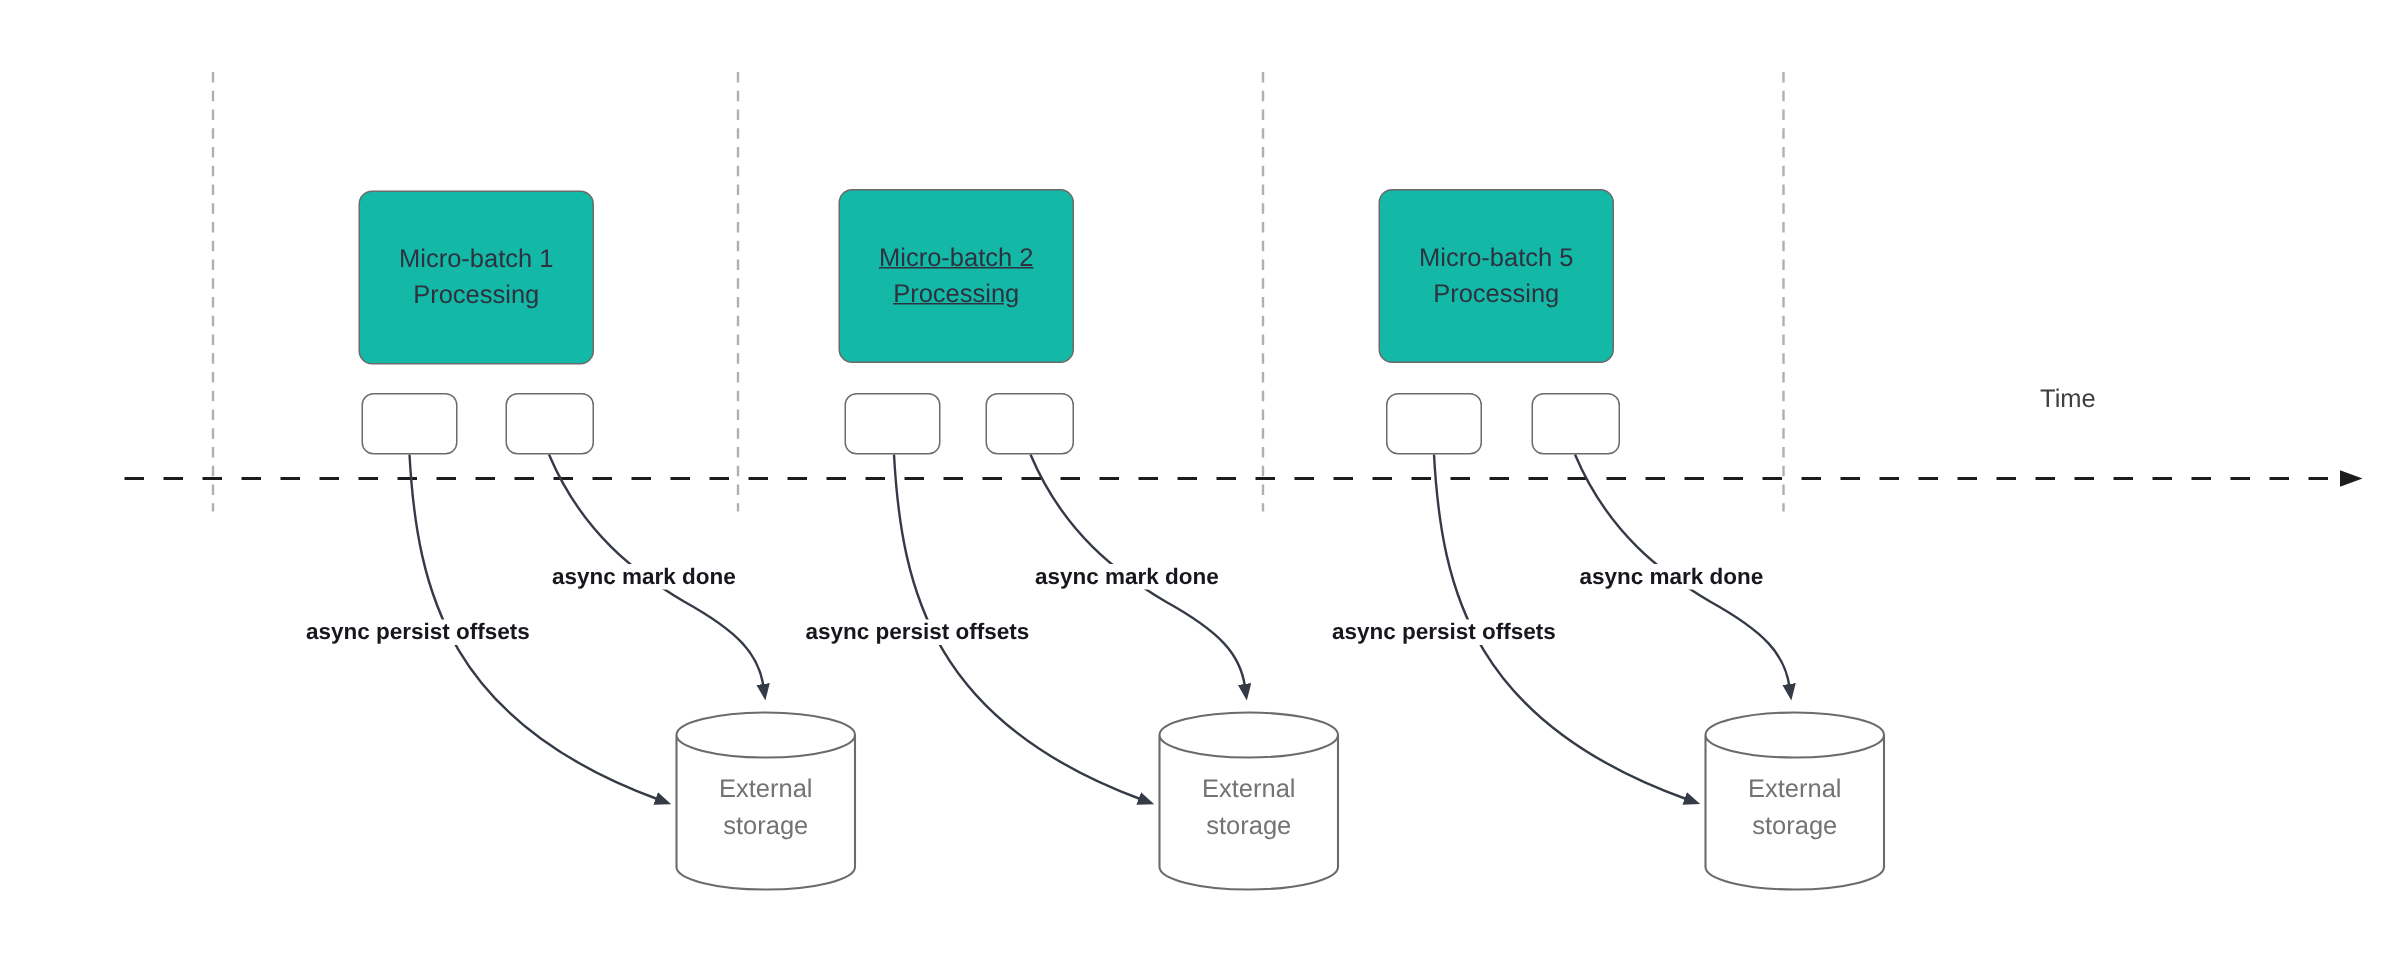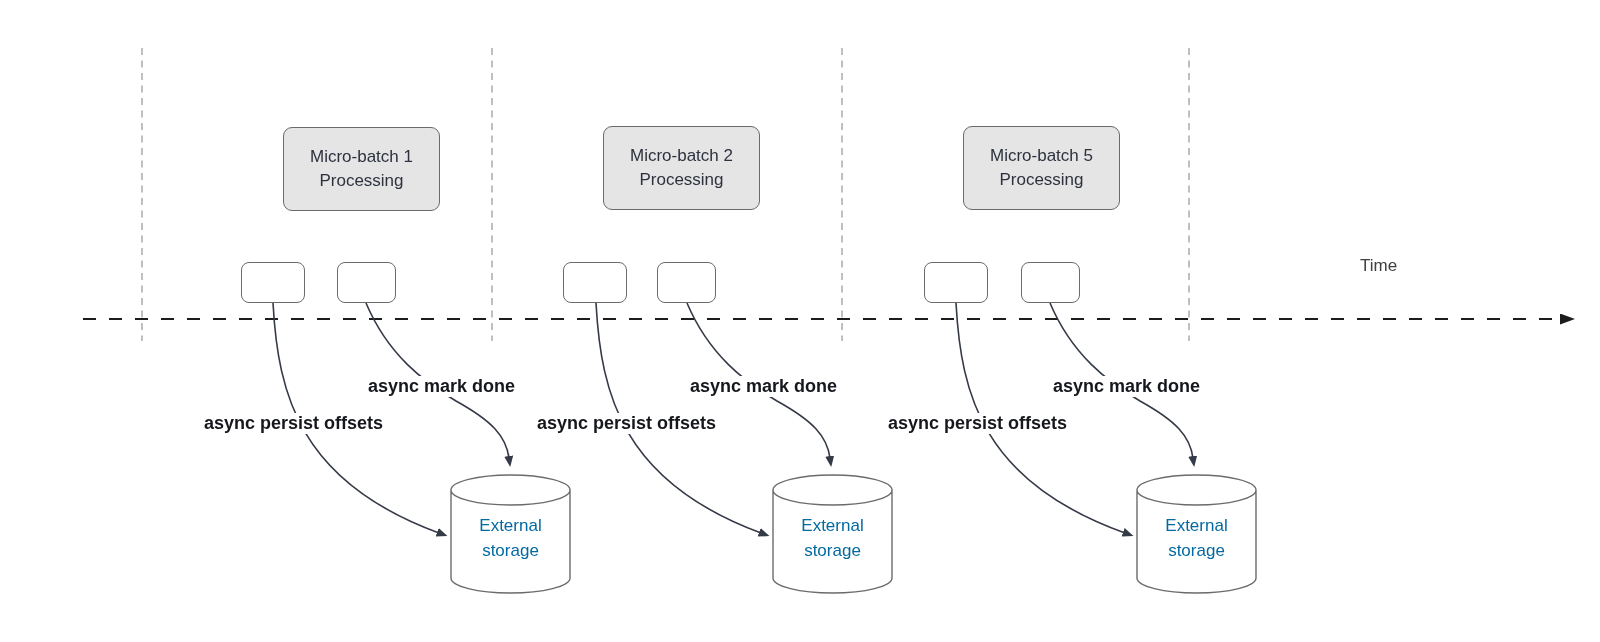--- a/index.html
+++ b/index.html
@@ -2,36 +2,36 @@
 <html><head>
 <meta charset="utf-8">
 <style>
   html,body{margin:0;padding:0;background:#ffffff;}
   .canvas{
     position:relative;width:1600px;height:642px;background:#ffffff;
     font-family:"Liberation Sans",sans-serif;overflow:hidden;
   }
   .canvas svg{position:absolute;left:0;top:0;}
   .process-box{
-    position:absolute;width:157px;height:84px;box-sizing:border-box;
-    border:1px solid #6b6b6b;border-radius:9px;background:#e5e5e5;
+    position:absolute;width:157px;height:116px;box-sizing:border-box;
+    border:1px solid #6b6b6b;border-radius:9px;background:#14b8a6;
     display:flex;align-items:center;justify-content:center;text-align:center;
-    color:#2d323e;font-size:17px;line-height:24px;white-space:pre-line;margin-left:44px;
+    color:#2d323e;font-size:17px;line-height:24px;white-space:pre-line;
   }
   .subtask-box{
     position:absolute;width:64px;height:41px;box-sizing:border-box;
     border:1px solid #6b6b6b;border-radius:8px;background:#ffffff;
   }
   .subtask-box.right{width:59px;}
   .storage-label{
-    position:absolute;width:119px;text-align:center;color:#0369a1;
+    position:absolute;width:119px;text-align:center;color:#737373;
     font-size:17px;line-height:25px;white-space:pre-line;
   }
   .arrow-label{
-    position:absolute;font-weight:bold;font-size:18px;color:#16181d;
+    position:absolute;font-weight:bold;font-size:15px;color:#16181d;
     background:#ffffff;padding:0 2px;white-space:nowrap;
   }
   .time-label{
     position:absolute;left:1360px;top:256px;font-size:17px;color:#404040;
   }
 </style>
 </head>
 <body>
 
 <div class="canvas">
@@ -69,21 +69,21 @@
 
   <div class="process-box" style="left:239px;top:127px;">Micro-batch 1
 Processing</div>
   <div class="subtask-box" style="left:241px;top:262px;"></div>
   <div class="subtask-box right" style="left:337px;top:262px;"></div>
   <div class="arrow-label" style="left:202px;top:413px;">async persist offsets</div>
   <div class="arrow-label" style="left:366px;top:376px;">async mark done</div>
   <div class="storage-label" style="left:451px;top:513px;">External
 storage</div>
 
-  <div class="process-box" style="left:559px;top:126px;">Micro-batch 2
+  <div class="process-box" style="left:559px;top:126px;text-decoration:underline;">Micro-batch 2
 Processing</div>
   <div class="subtask-box" style="left:563px;top:262px;"></div>
   <div class="subtask-box right" style="left:657px;top:262px;"></div>
   <div class="arrow-label" style="left:535px;top:413px;">async persist offsets</div>
   <div class="arrow-label" style="left:688px;top:376px;">async mark done</div>
   <div class="storage-label" style="left:773px;top:513px;">External
 storage</div>
 
   <div class="process-box" style="left:919px;top:126px;">Micro-batch 5
 Processing</div>

